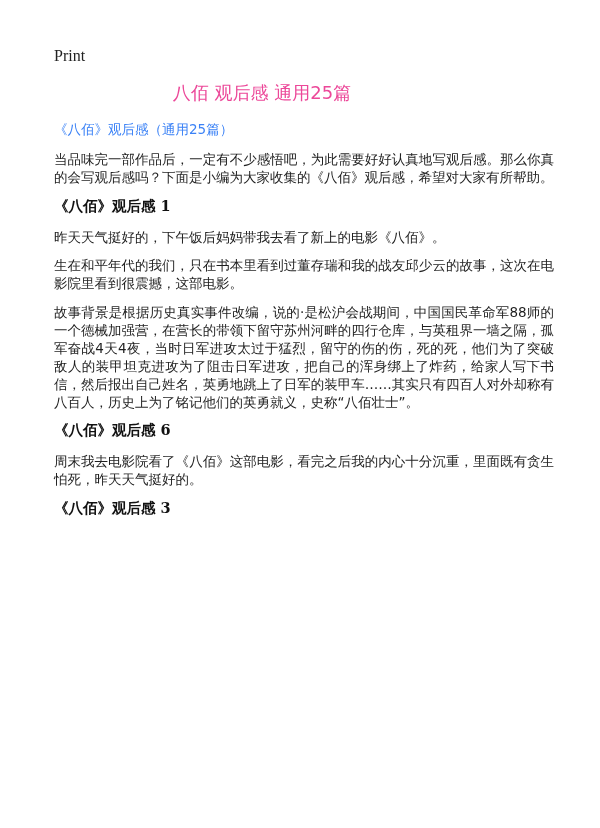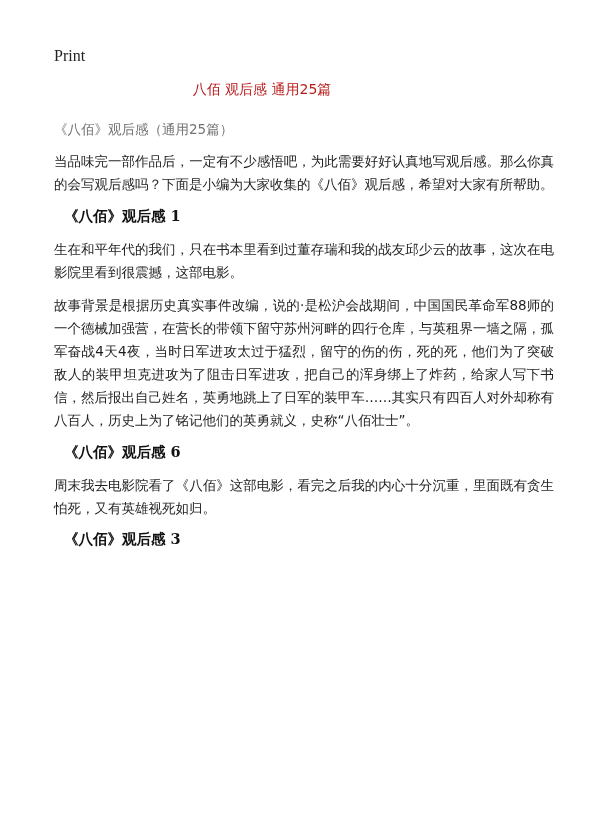--- a/index.html
+++ b/index.html
@@ -7,48 +7,49 @@
       width: 600px; height: 828px; overflow: hidden; position: relative;
       font-family: "DejaVu Sans", sans-serif; color: #1a1a1a;
     }
     .page { position: absolute; left: 0; top: 0; width: 600px; height: 828px; }
     .print-label {
       position: absolute; left: 54px; top: 47px;
       font-family: "Liberation Serif", serif; font-size: 16px; color: #222;
     }
     .doc-title {
       position: absolute; left: 0; width: 524px; top: 81px; text-align: center;
-      font-size: 14px; color: #b91c1c; letter-spacing: 0px;
+      font-size: 18px; color: #ec4899; letter-spacing: 0px;
     }
     .subtitle {
-      position: absolute; left: 54px; top: 121px; font-size: 13.5px; color: #737373;
+      position: absolute; left: 54px; top: 121px; font-size: 13.5px; color: #3b82f6;
     }
     .content { position: absolute; left: 54px; top: 150px; width: 500px; }
     .para {
-      font-size: 13.5px; line-height: 23px; margin: 0 0 10.5px 0; color: #1e1e1e;
+      font-size: 13.5px; line-height: 18px; margin: 0 0 10.5px 0; color: #1e1e1e;
       text-align: justify; word-break: break-all;
     }
     .heading {
-      font-size: 14.5px; font-weight: bold; margin: 2px 0 12px 10px; color: #111;
+      font-size: 14.5px; font-weight: bold; margin: 2px 0 12px 0; color: #111;
       font-family: "DejaVu Serif", serif;
     }
   </style>
 </head>
 <body>
 
 <div class="page">
   <div class="print-label">Print</div>
   <div class="doc-title">八佰 观后感 通用25篇</div>
   <div class="subtitle">《八佰》观后感（通用25篇）</div>
 
   <div class="content">
     <p class="para">当品味完一部作品后，一定有不少感悟吧，为此需要好好认真地写观后感。那么你真的会写观后感吗？下面是小编为大家收集的《八佰》观后感，希望对大家有所帮助。</p>
 
     <div class="heading">《八佰》观后感 1</div>
+    <p class="para">昨天天气挺好的，下午饭后妈妈带我去看了新上的电影《八佰》。</p>
     <p class="para">生在和平年代的我们，只在书本里看到过董存瑞和我的战友邱少云的故事，这次在电影院里看到很震撼，这部电影。</p>
     <p class="para">故事背景是根据历史真实事件改编，说的·是松沪会战期间，中国国民革命军88师的一个德械加强营，在营长的带领下留守苏州河畔的四行仓库，与英租界一墙之隔，孤军奋战4天4夜，当时日军进攻太过于猛烈，留守的伤的伤，死的死，他们为了突破敌人的装甲坦克进攻为了阻击日军进攻，把自己的浑身绑上了炸药，给家人写下书信，然后报出自己姓名，英勇地跳上了日军的装甲车……其实只有四百人对外却称有八百人，历史上为了铭记他们的英勇就义，史称“八佰壮士”。</p>
 
     <div class="heading">《八佰》观后感 6</div>
-    <p class="para">周末我去电影院看了《八佰》这部电影，看完之后我的内心十分沉重，里面既有贪生怕死，又有英雄视死如归。</p>
+    <p class="para">周末我去电影院看了《八佰》这部电影，看完之后我的内心十分沉重，里面既有贪生怕死，昨天天气挺好的。</p>
 
     <div class="heading">《八佰》观后感 3</div>
   </div>
 </div>
 
 </body></html>

